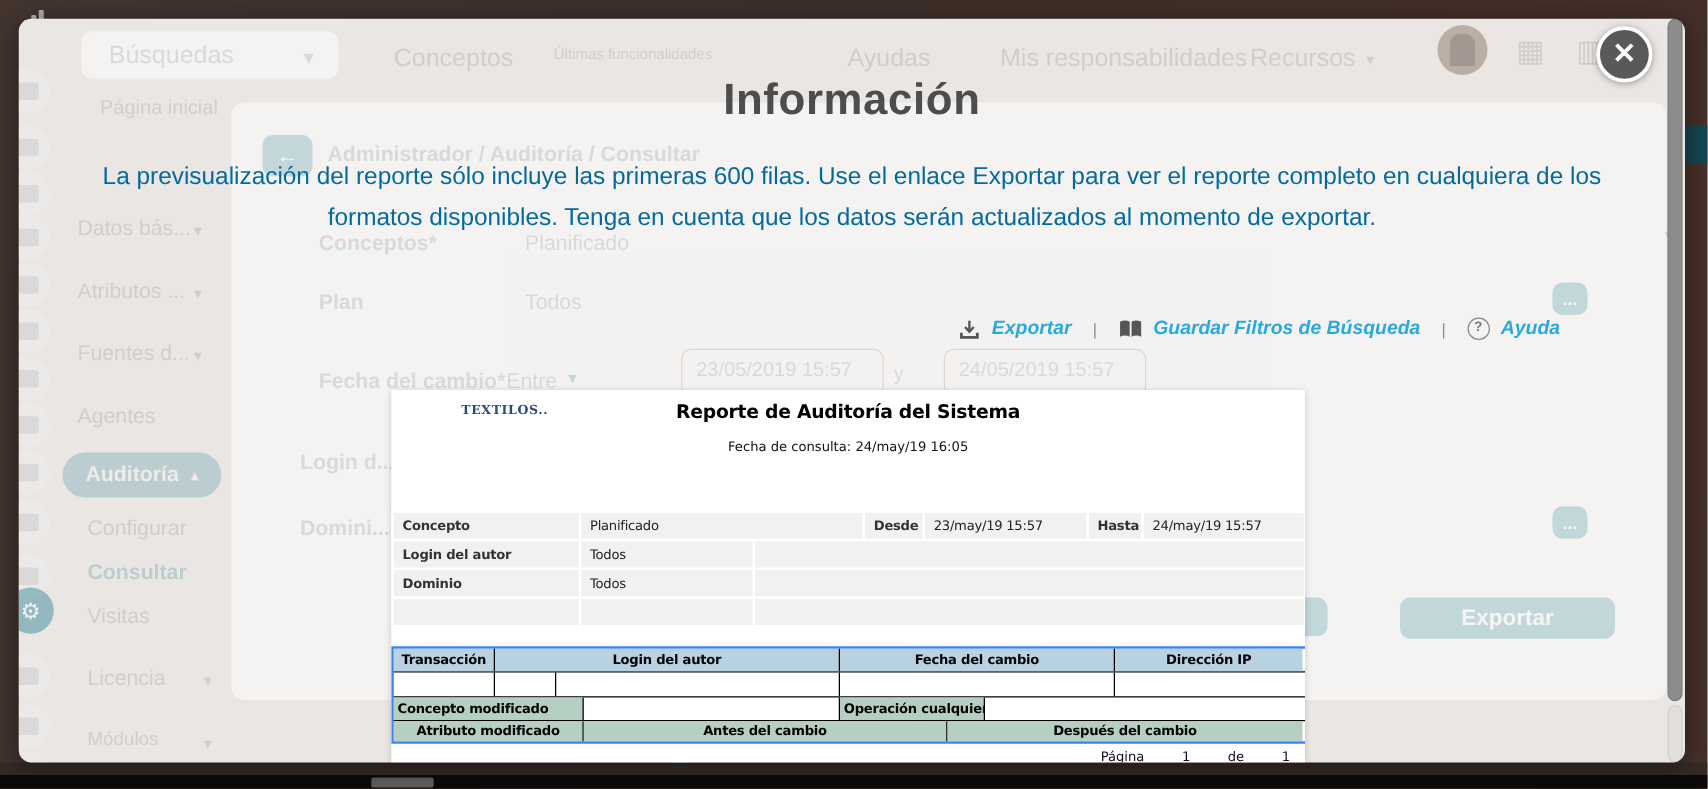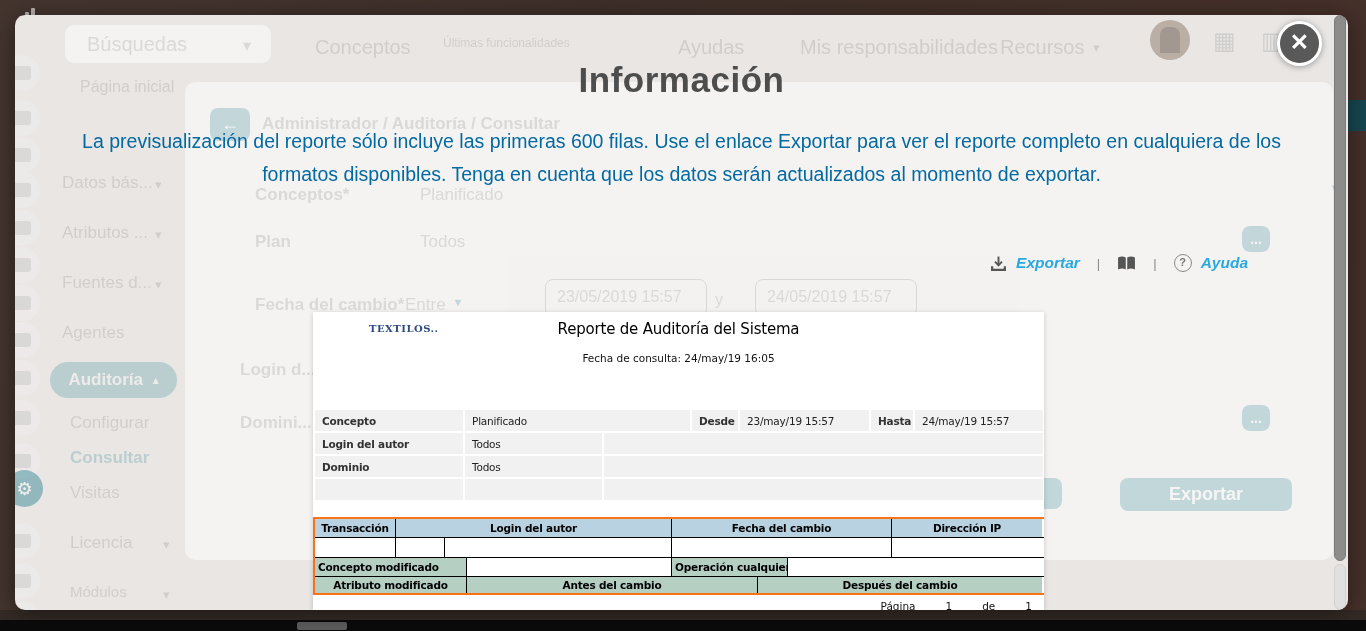--- a/index.html
+++ b/index.html
@@ -62,29 +62,29 @@
   .sep { color:#8a8a8a; font-size:13px; font-style:normal; padding:0 4px; }
   .qmark { width:18px; height:18px; border:1.6px solid #8a8a8a; border-radius:50%; color:#777;
            font:11px/15px "Liberation Sans",sans-serif; font-weight:bold; font-style:normal; text-align:center; }
 
   
   .report { position:absolute; left:298px; top:297px; width:731px; height:298px; background:#fff;
             box-shadow:0 1px 5px rgba(0,0,0,.18); font-family:"DejaVu Sans",sans-serif; overflow:hidden; }
   .rep-logo { position:absolute; left:56px; top:11px; font-family:"DejaVu Serif",serif; font-size:10px;
               font-weight:bold; color:#2c4a80; letter-spacing:.5px; }
   .rep-title { position:absolute; top:8px; left:0; width:100%; text-align:center; font-size:15px;
-               font-weight:normal; color:#000; letter-spacing:-.2px; }
+               font-weight:bold; color:#000; letter-spacing:-.2px; }
   .rep-date { position:absolute; top:40px; left:0; width:100%; text-align:center; font-size:10.5px; color:#111; }
 
   table.filters { position:absolute; left:0; top:96px; width:731px; border-collapse:collapse; table-layout:fixed;padding-left:37px; }
   table.filters td { background:#f1f1f1; border:2px solid #fff; height:23px; padding:1px 7px;
                      font-size:10.5px; color:#222; letter-spacing:-.2px; overflow:hidden; white-space:nowrap; }
   table.filters td.lbl { font-weight:bold; color:#333; }
 
-  .results { position:absolute; left:0px; top:205px; width:787px; border:2px solid #f97316; background:#fff; }
+  .results { position:absolute; left:0px; top:205px; width:787px; border:2px solid #3b82f6; background:#fff; }
   .rrow { display:flex; border-top:1px solid #000; }
   .rrow:first-child { border-top:none; }
   .rcell { border-right:1px solid #000; display:flex; align-items:center; justify-content:center;
            font-size:10.5px; font-weight:bold; color:#000; letter-spacing:-.2px; white-space:nowrap; overflow:hidden; }
   .rcell:last-child { border-right:none; }
   .blue { background:#b9d2e2; }
   .green{ background:#b5cfc3; }
   .left-align { justify-content:flex-start; padding-left:3px; }
 
   .pagination { position:absolute; right:12px; top:288px; display:flex; gap:30px; font-size:10.5px; color:#111; }
@@ -230,20 +230,21 @@
           <path d="M2 10.5v3.5h12v-3.5" stroke="#555" stroke-width="2.1" fill="none"></path>
         </svg>
         <span>Exportar</span>
       </a>
       <span class="sep">|</span>
       <a class="link">
         <svg class="ic" width="19" height="16" viewBox="0 0 18 15">
           <path d="M1 2.2C3.5 1 6 1 8.3 2.2V13.6C6 12.4 3.5 12.4 1 13.6Z" fill="#555"></path>
           <path d="M17 2.2C14.5 1 12 1 9.7 2.2V13.6C12 12.4 14.5 12.4 17 13.6Z" fill="#555"></path>
         </svg>
+        <span>Guardar Filtros de Búsqueda</span>
       </a>
       <span class="sep">|</span>
       <a class="link">
         <span class="qmark">?</span>
         <span>Ayuda</span>
       </a>
     </div>
 
     <div class="report">
       <div class="rep-logo">TEXTILOS..</div>

